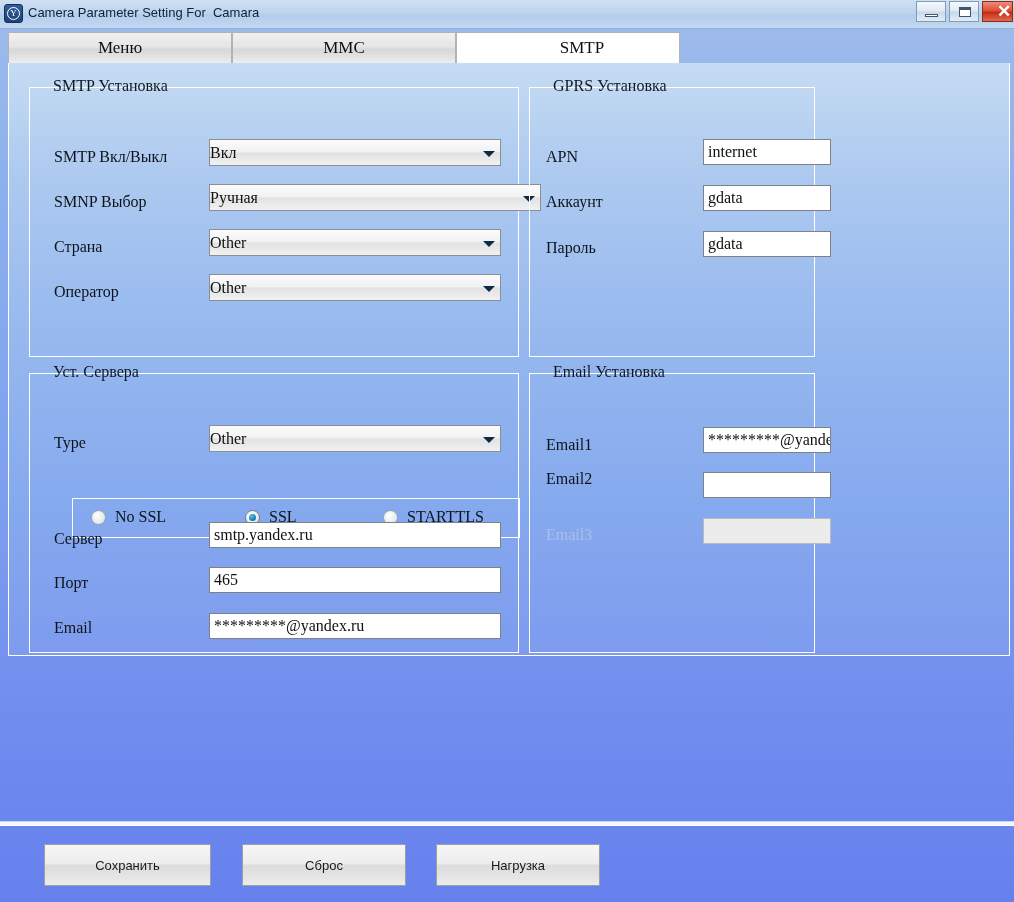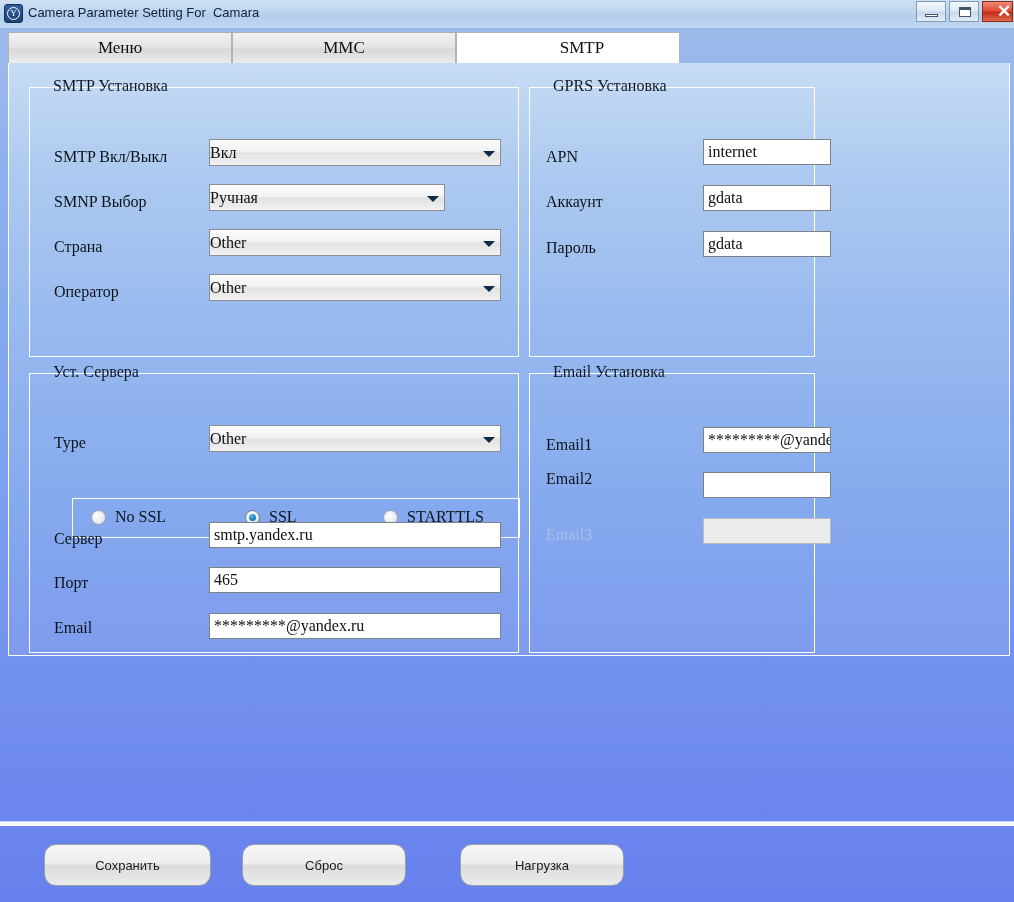--- a/index.html
+++ b/index.html
@@ -166,29 +166,29 @@
   .radio .rlabel { margin-left: 9px; font-size: 16px; color: #0d1419; white-space: nowrap; }
 
   
   #divider {
     position: absolute; left: 0; top: 821px; width: 1014px; height: 3px;
     border-top: 1px solid #c9d5f6; border-bottom: 1px solid #ffffff;
     background: #f3f6fd;
   }
   .actionbtn {
     position: absolute; top: 844px; height: 42px; box-sizing: border-box;
-    border: 1px solid #9ba0a5; border-radius: 12px;
+    border: 1px solid #9ba0a5; border-radius: 0;
     background: linear-gradient(to bottom, #f6f6f6 0%, #ededed 46%, #dcdcdc 52%, #ebebeb 100%);
     display: flex; align-items: center; justify-content: center;
     font-family: "Liberation Sans", "DejaVu Sans", sans-serif;
     font-size: 13px; color: #1a1a1a;
   }
   #btn-save { left: 44px;  width: 167px; }
   #btn-reset{ left: 242px; width: 164px; }
-  #btn-load { left: 460px; width: 164px; }
+  #btn-load { left: 436px; width: 164px; }
 </style>
 </head>
 <body>
 
 <div id="titlebar">
   <div id="app-icon">
     <div class="ring">Y</div>
   </div>
   <div id="title-text">Camera Parameter Setting For  Camara</div>
 
@@ -215,21 +215,21 @@
   <div class="group" id="grp-smtp">
     <div class="legend">SMTP Установка</div>
 
     <div class="fieldlabel" style="left:24px; top:60px;">SMTP Вкл/Выкл</div>
     <div class="combo" style="left:179px; top:51px; width:292px;">
       <div class="ctext">Вкл</div>
       <div class="arrow"></div>
     </div>
 
     <div class="fieldlabel" style="left:24px; top:105px;">SMNP Выбор</div>
-    <div class="combo" style="left:179px; top:96px; width:236px;">
+    <div class="combo" style="left:179px; top:96px; width:332px;">
       <div class="ctext">Ручная</div>
       <div class="arrow"></div>
     </div>
 
     <div class="fieldlabel" style="left:24px; top:150px;">Страна</div>
     <div class="combo" style="left:179px; top:141px; width:292px;">
       <div class="ctext">Other</div>
       <div class="arrow"></div>
     </div>
 

